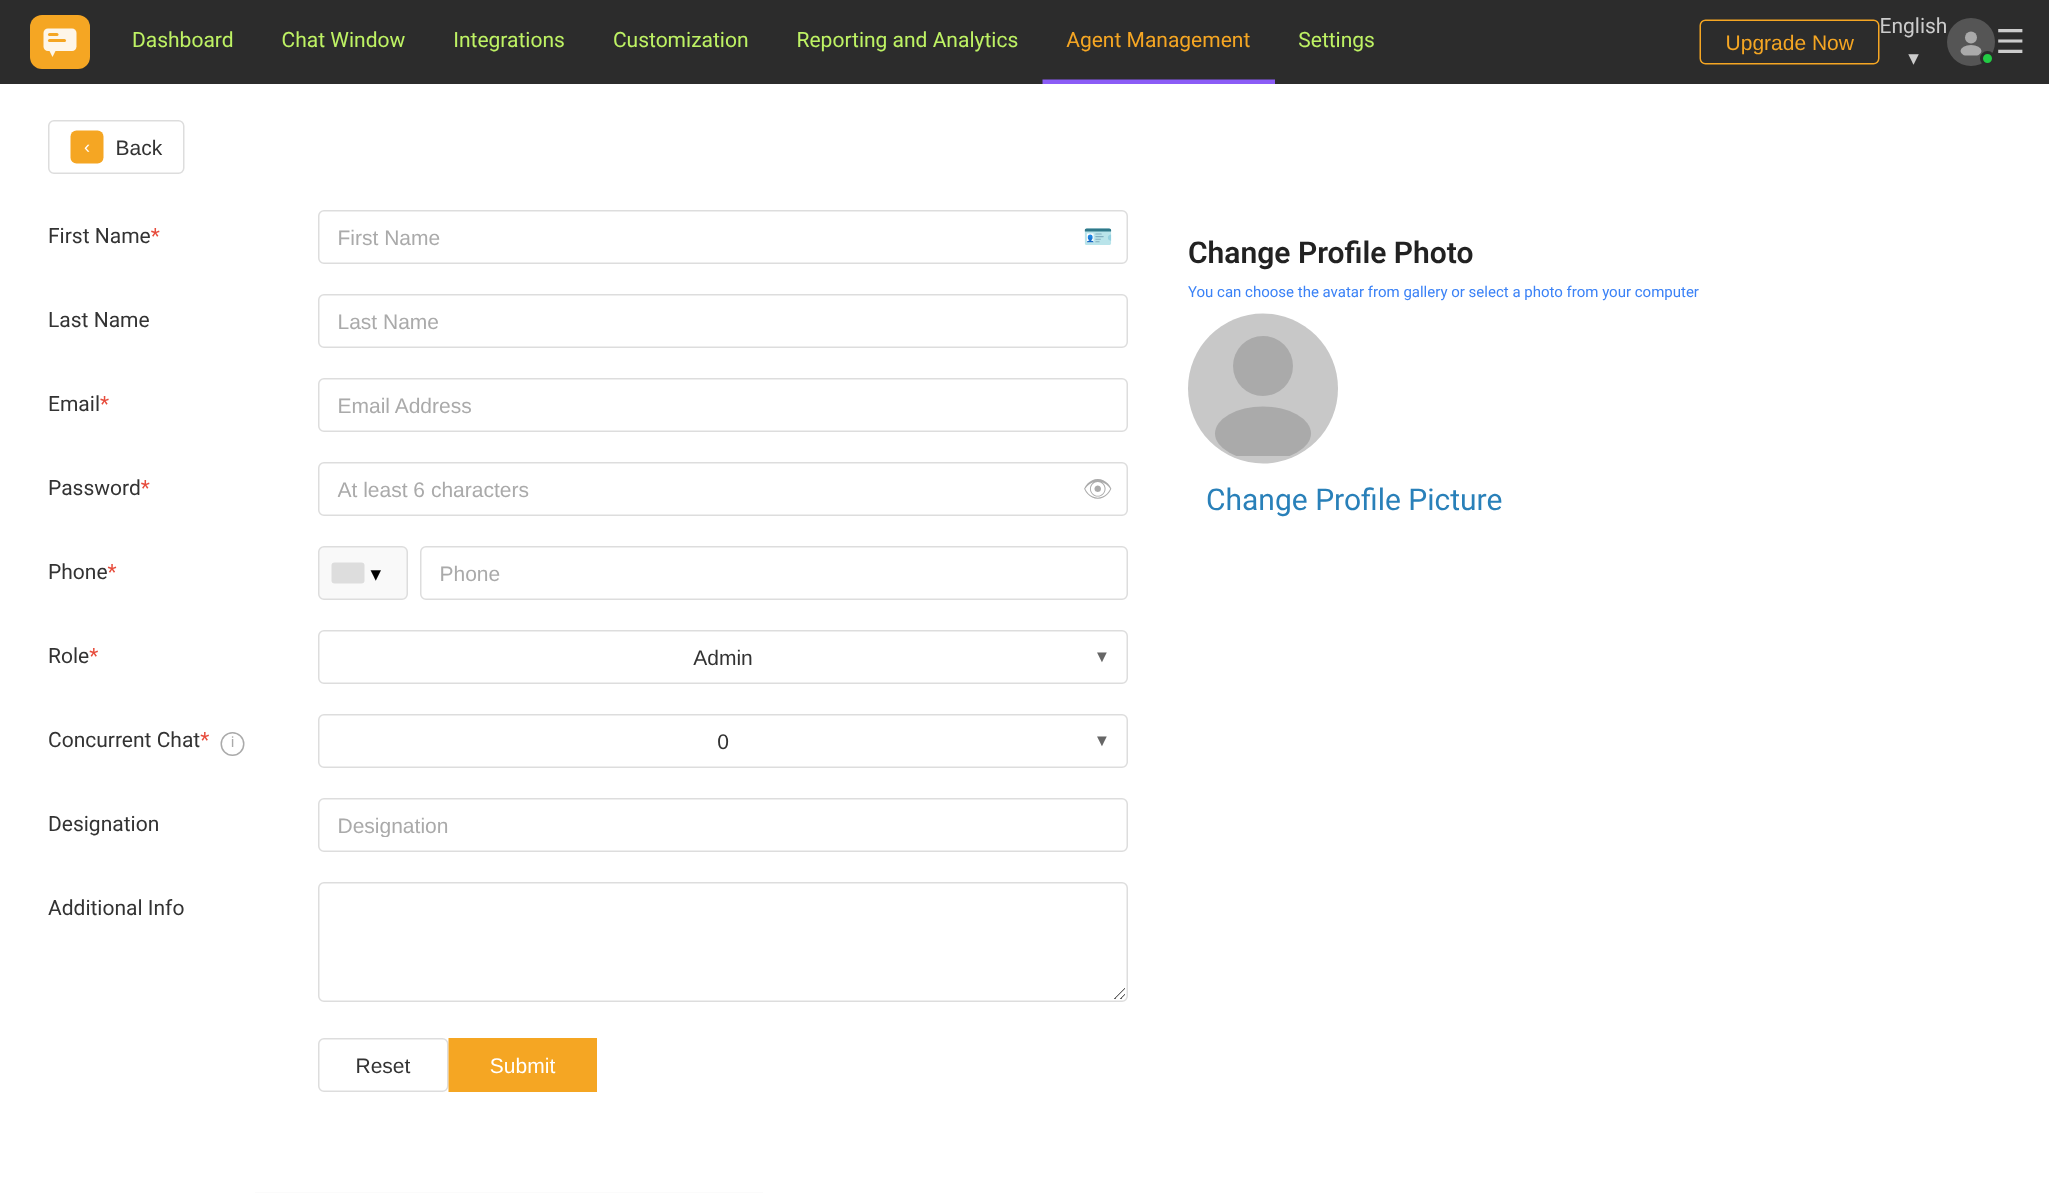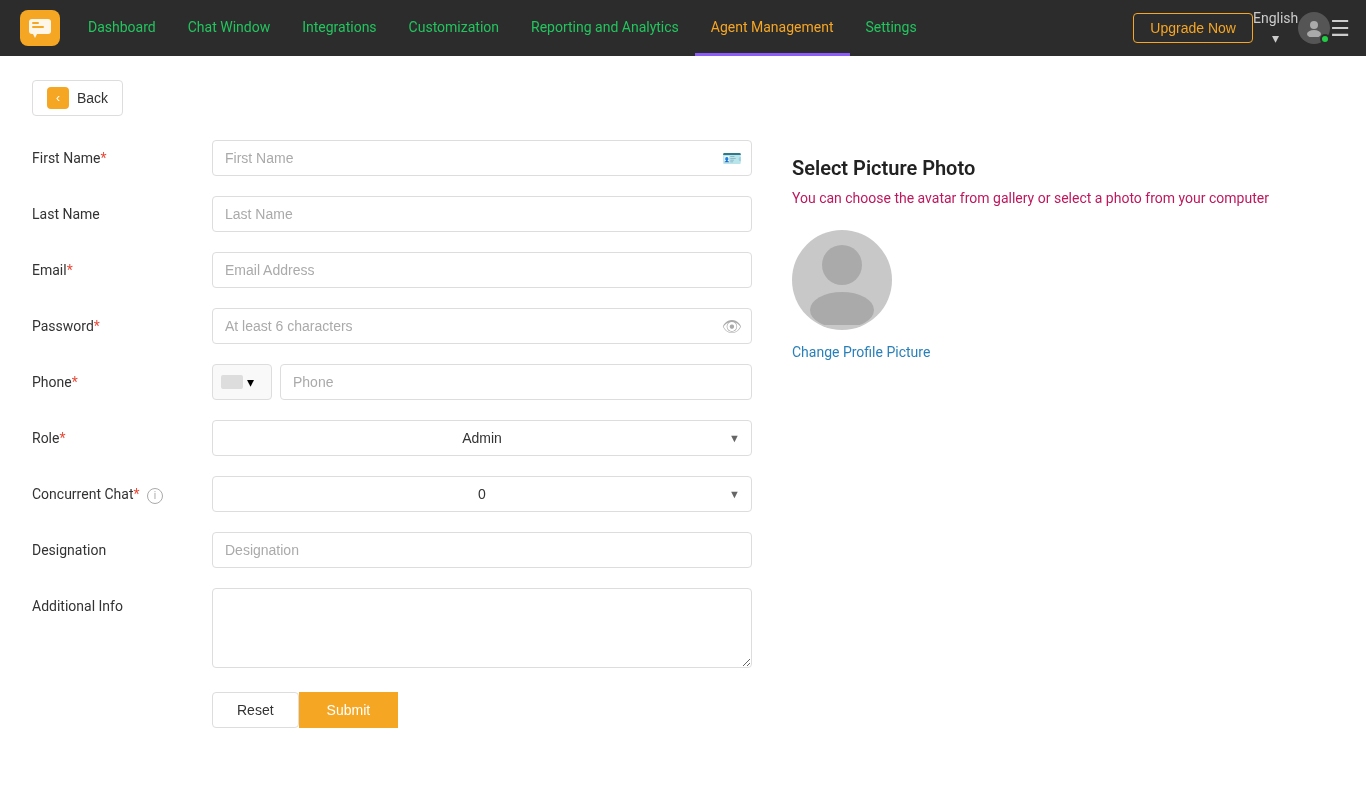--- a/index.html
+++ b/index.html
@@ -32,21 +32,21 @@
       justify-content: center;
       font-size: 18px;
     }
     .nav-links {
       display: flex;
       align-items: center;
       flex: 1;
       gap: 0;
     }
     .nav-item {
-      color: #22c55e;
+      color: #bef264;
       font-size: 14px;
       padding: 0 16px;
       height: 56px;
       display: flex;
       align-items: center;
       cursor: pointer;
       text-decoration: none;
       white-space: nowrap;
       border-bottom: 3px solid transparent;
     }
@@ -311,23 +311,23 @@
     .profile-section {
       padding: 8px 0;
     }
     .profile-title {
       font-size: 20px;
       font-weight: 600;
       color: #222;
       margin-bottom: 10px;
     }
     .profile-desc {
-      font-size: 14px;
-      color: #be185d;
-      margin-bottom: 24px;
+      font-size: 10px;
+      color: #3b82f6;
+      margin-bottom: 8px;
     }
     .avatar-preview {
       width: 100px;
       height: 100px;
       border-radius: 50%;
       background: #c8c8c8;
       display: flex;
       align-items: center;
       justify-content: center;
       margin-bottom: 12px;
@@ -335,23 +335,24 @@
     }
     .avatar-silhouette {
       width: 100%;
       height: 100%;
       display: flex;
       align-items: center;
       justify-content: center;
     }
     .change-pic-link {
       color: #2980b9;
-      font-size: 14px;
+      font-size: 20px;
       text-decoration: none;
       cursor: pointer;
+      margin-left: 12px;
     }
   </style>
 </head>
 <body>
 
 <nav class="navbar">
   <div class="navbar-logo">
     <div class="logo-box">
       <svg width="26" height="22" viewBox="0 0 26 22" fill="none">
         <rect x="2" y="2" width="22" height="15" rx="3" fill="white" opacity="0.9"></rect>
@@ -502,21 +503,21 @@
 
       <div class="form-buttons">
         <button class="reset-btn">Reset</button>
         <button class="submit-btn">Submit</button>
       </div>
 
     </div>
 
     <div class="form-right">
       <div class="profile-section">
-        <div class="profile-title">Select Picture Photo</div>
+        <div class="profile-title">Change Profile Photo</div>
         <div class="profile-desc">You can choose the avatar from gallery or select a photo from your computer</div>
         <div class="avatar-preview">
           <div class="avatar-silhouette">
             <svg width="90" height="90" viewBox="0 0 90 90" fill="none" xmlns="http://www.w3.org/2000/svg">
               <circle cx="45" cy="30" r="20" fill="#aaa"></circle>
               <ellipse cx="45" cy="75" rx="32" ry="18" fill="#aaa"></ellipse>
             </svg>
           </div>
         </div>
         <a class="change-pic-link">Change Profile Picture</a>

